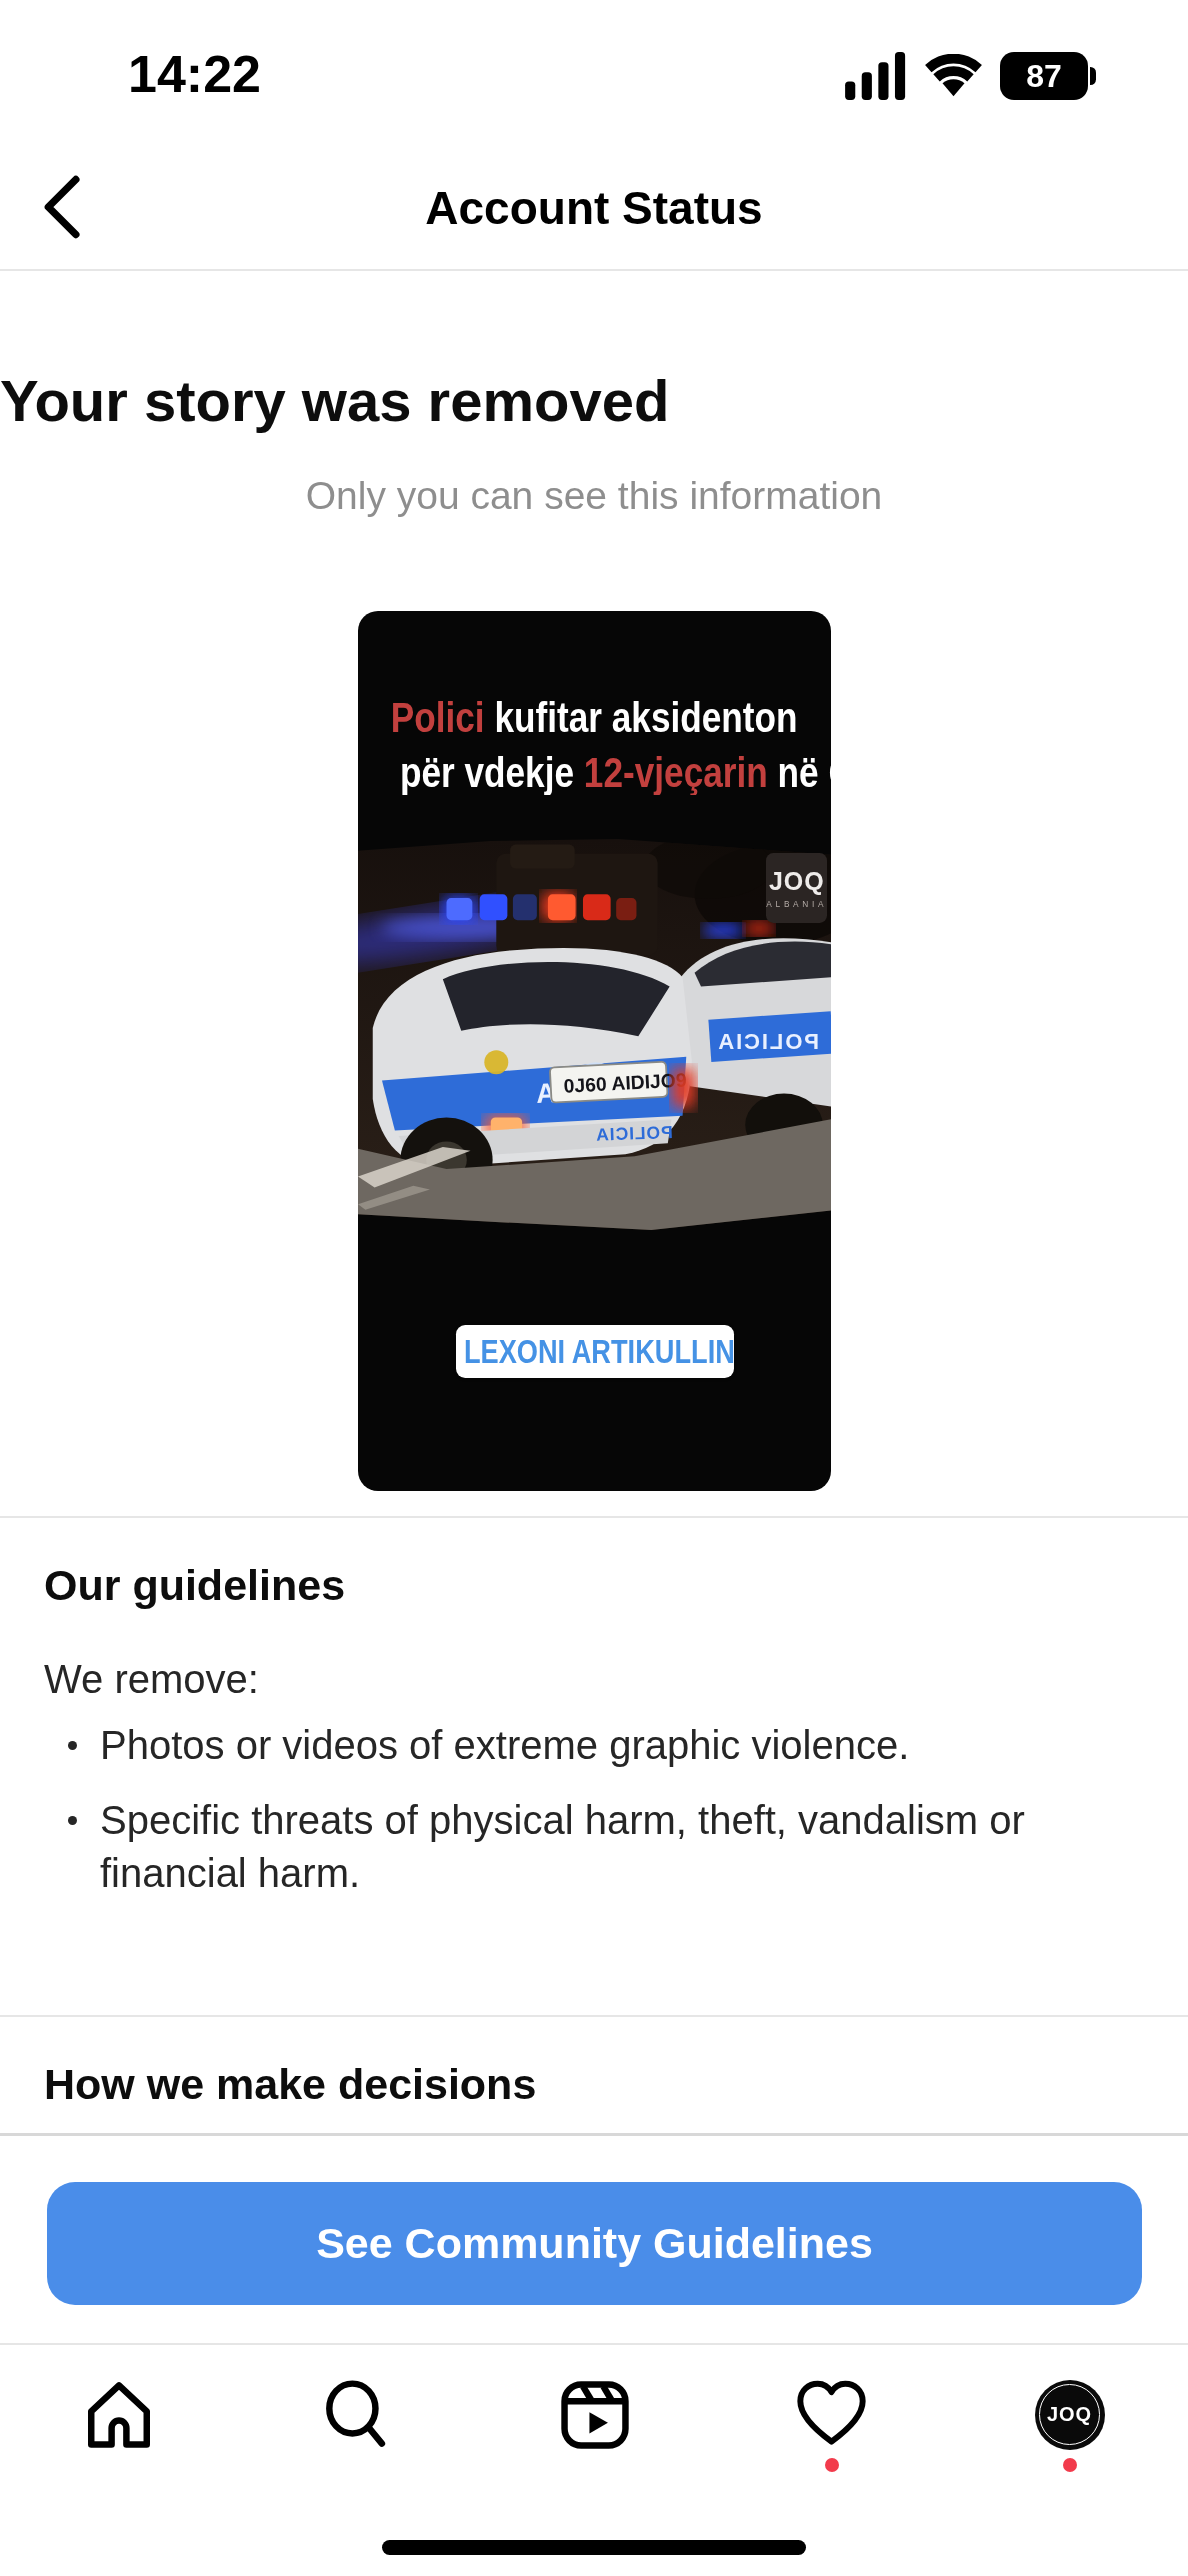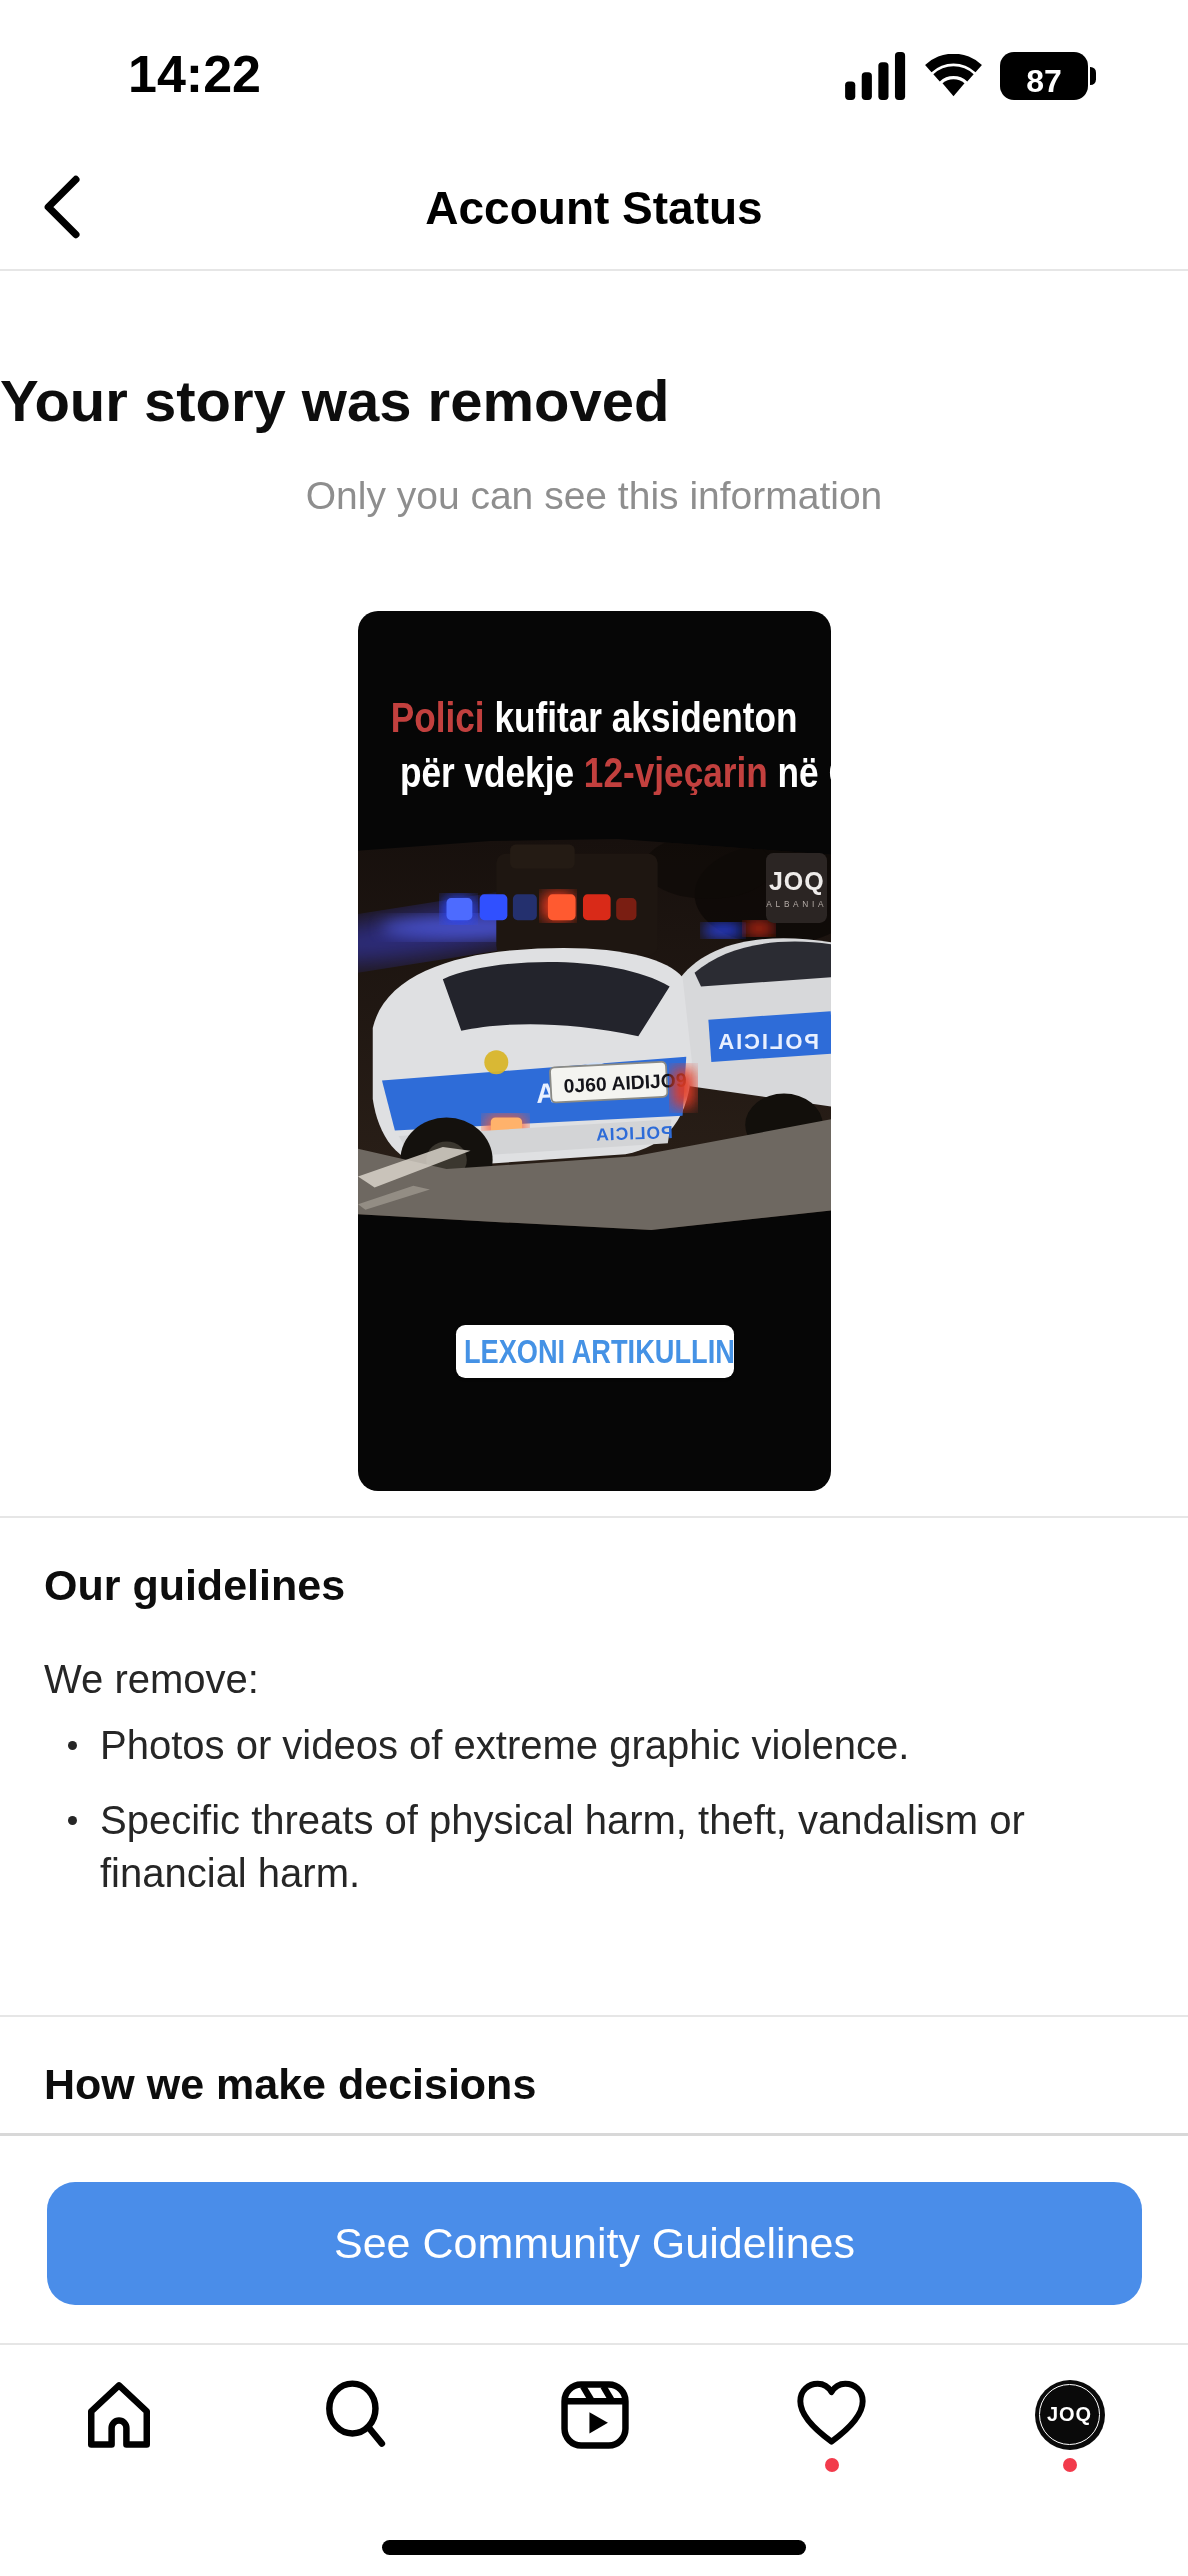--- a/index.html
+++ b/index.html
@@ -3,21 +3,21 @@
 <meta charset="utf-8">
 <style>
   html,body{margin:0;padding:0;background:#fff;}
   .screen{
     position:relative;width:1188px;height:2576px;background:#ffffff;overflow:hidden;
     font-family:"Liberation Sans","DejaVu Sans",sans-serif;color:#1a1a1a;
   }
   
   .status-time{position:absolute;left:128px;top:44px;font-size:52px;font-weight:700;color:#000;letter-spacing:0px;}
   .status-icons{position:absolute;right:100px;top:52px;display:flex;align-items:center;gap:16.6px;}
-  .battery{position:relative;width:88px;height:48px;background:#000;border-radius:14px;display:flex;align-items:flex-end;justify-content:center;}
+  .battery{position:relative;width:88px;height:48px;background:#000;border-radius:14px;display:flex;align-items:center;justify-content:center;}
   .battery span{color:#fff;font-size:32px;font-weight:700;}
   .battery::after{content:"";position:absolute;right:-8.3px;top:14.7px;width:6.4px;height:18.4px;background:#000;border-radius:0 5.5px 5.5px 0;}
   
   .back-btn{position:absolute;left:31px;top:171px;width:64px;height:74px;background:none;border:none;padding:0;cursor:pointer;}
   .header-title{position:absolute;left:0;right:0;top:181px;text-align:center;font-size:46px;font-weight:700;color:#000;}
   .divider{position:absolute;left:0;right:0;height:1.8px;background:#e6e6e6;}
   .d1{top:269px;} .d2{top:1516px;} .d3{top:2015px;} .d4{top:2133px;height:2.8px;background:#d8d8d8;} .d5{top:2343px;}
   
   .notice-title{position:absolute;left:0;right:0;top:367px;font-size:58px;font-weight:700;color:#0d0d0d;}
   .notice-sub{position:absolute;left:0;right:0;top:474px;text-align:center;font-size:39px;color:#8e8e8e;}
@@ -38,21 +38,21 @@
   .link-sticker .lbl{color:#4592e5;font-size:32px;font-weight:700;display:inline-block;transform:scale(.85,1.05);white-space:nowrap;letter-spacing:0;}
   
   .sec-heading{position:absolute;left:44px;font-size:43px;font-weight:700;color:#0d0d0d;}
   .h-guidelines{top:1561px;} .h-decisions{top:2060px;}
   .intro{position:absolute;left:44px;top:1657px;font-size:40px;color:#262626;}
   .bullets{position:absolute;left:44px;top:1715px;margin:4px;padding:0;list-style:none;width:1087px;}
   .bullets li{position:relative;padding-left:52px;font-size:40px;line-height:53px;color:#262626;margin-bottom:22px;}
   .bullets li::before{content:"";position:absolute;left:20px;top:22px;width:9.2px;height:9.2px;border-radius:50%;background:#262626;}
   
   .cta{position:absolute;left:47px;top:2182px;width:1095px;height:123px;background:#4a8de9;border:none;border-radius:28px;
-    color:#fff;font-size:43px;font-weight:400;font-family:inherit;cursor:pointer;}
+    color:#fff;font-size:43px;font-weight:700;font-family:inherit;cursor:pointer;}
   
   .tab{position:absolute;top:2375px;width:79px;height:79px;background:none;border:none;padding:0;cursor:pointer;display:flex;align-items:center;justify-content:center;}
   .tab-home{left:79px;} .tab-search{left:317px;} .tab-reels{left:555px;} .tab-activity{left:792px;} .tab-profile{left:1030px;}
   .avatar{width:70px;height:70px;border-radius:50%;background:#0a0a0a;position:relative;display:flex;align-items:center;justify-content:center;}
   .avatar::after{content:"";position:absolute;inset:4.6px;border-radius:50%;border:1.8px solid #fff;}
   .avatar span{color:#fff;font-size:20px;font-weight:700;letter-spacing:0.9px;}
   .badge-dot{position:absolute;width:14px;height:14px;border-radius:50%;background:#f23b4c;top:2458px;}
   .bd-activity{left:825px;} .bd-profile{left:1063px;}
   .home-indicator{position:absolute;left:382px;top:2540px;width:424px;height:14.7px;border-radius:8.3px;background:#000;}
 </style>

